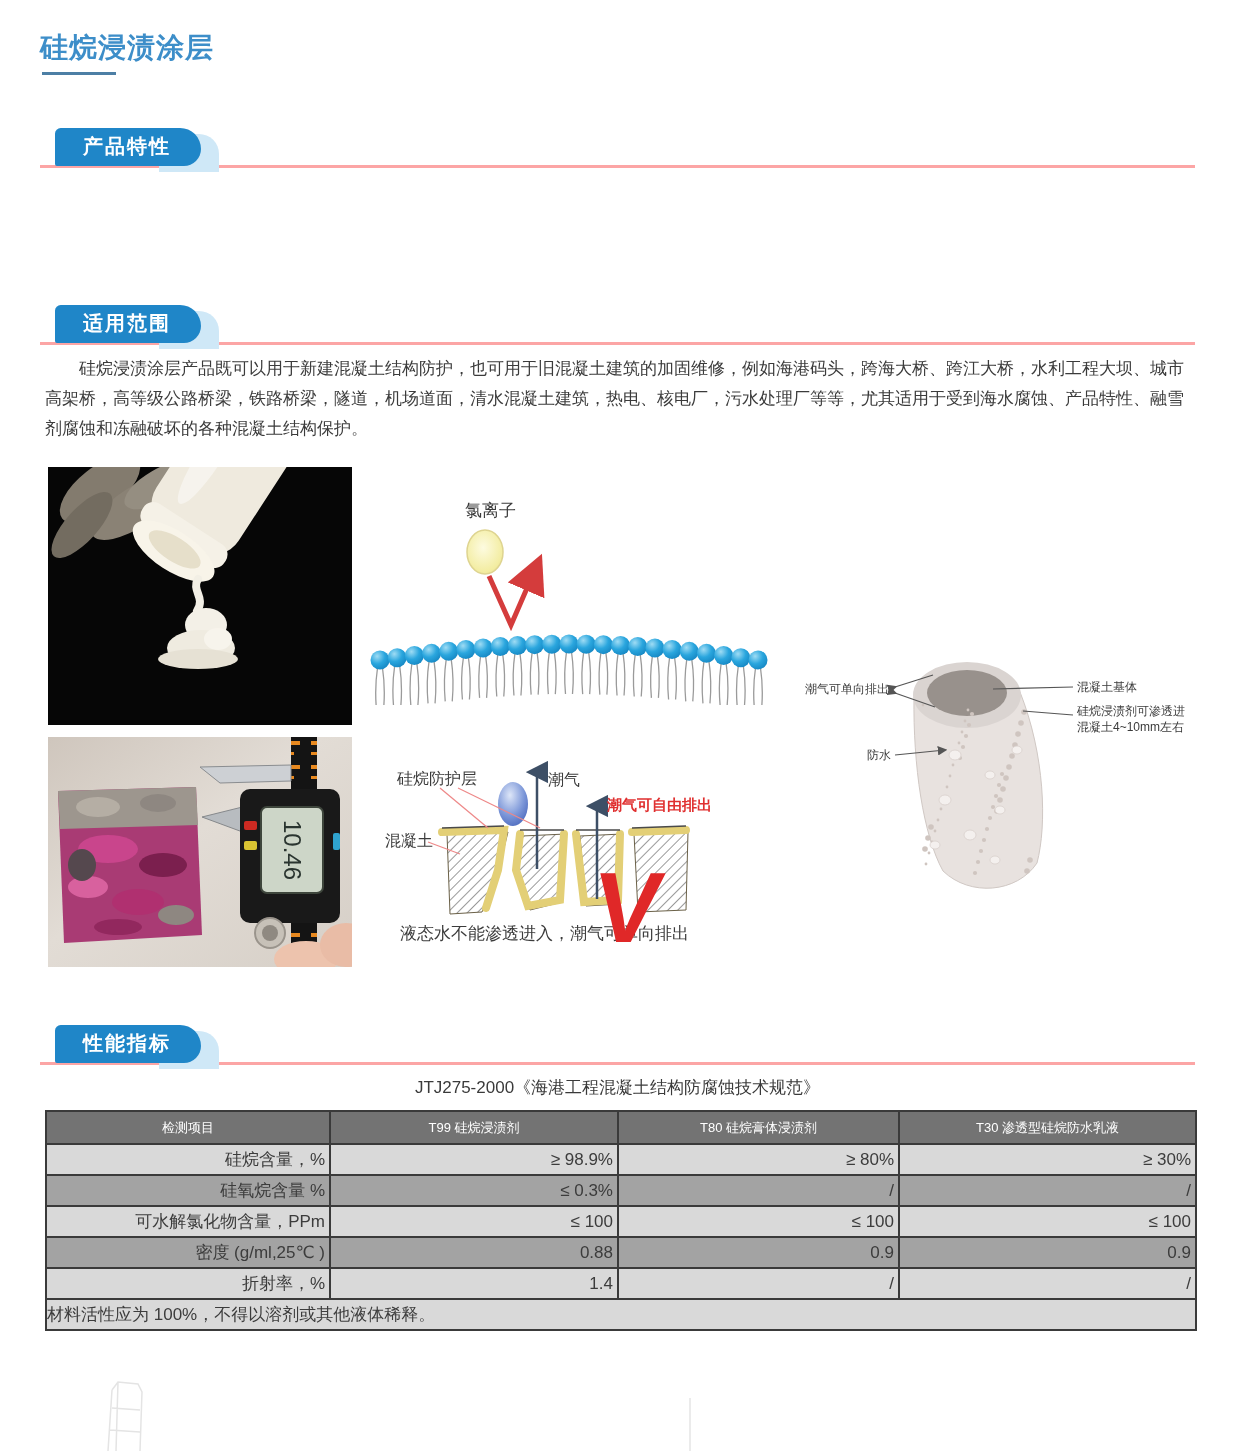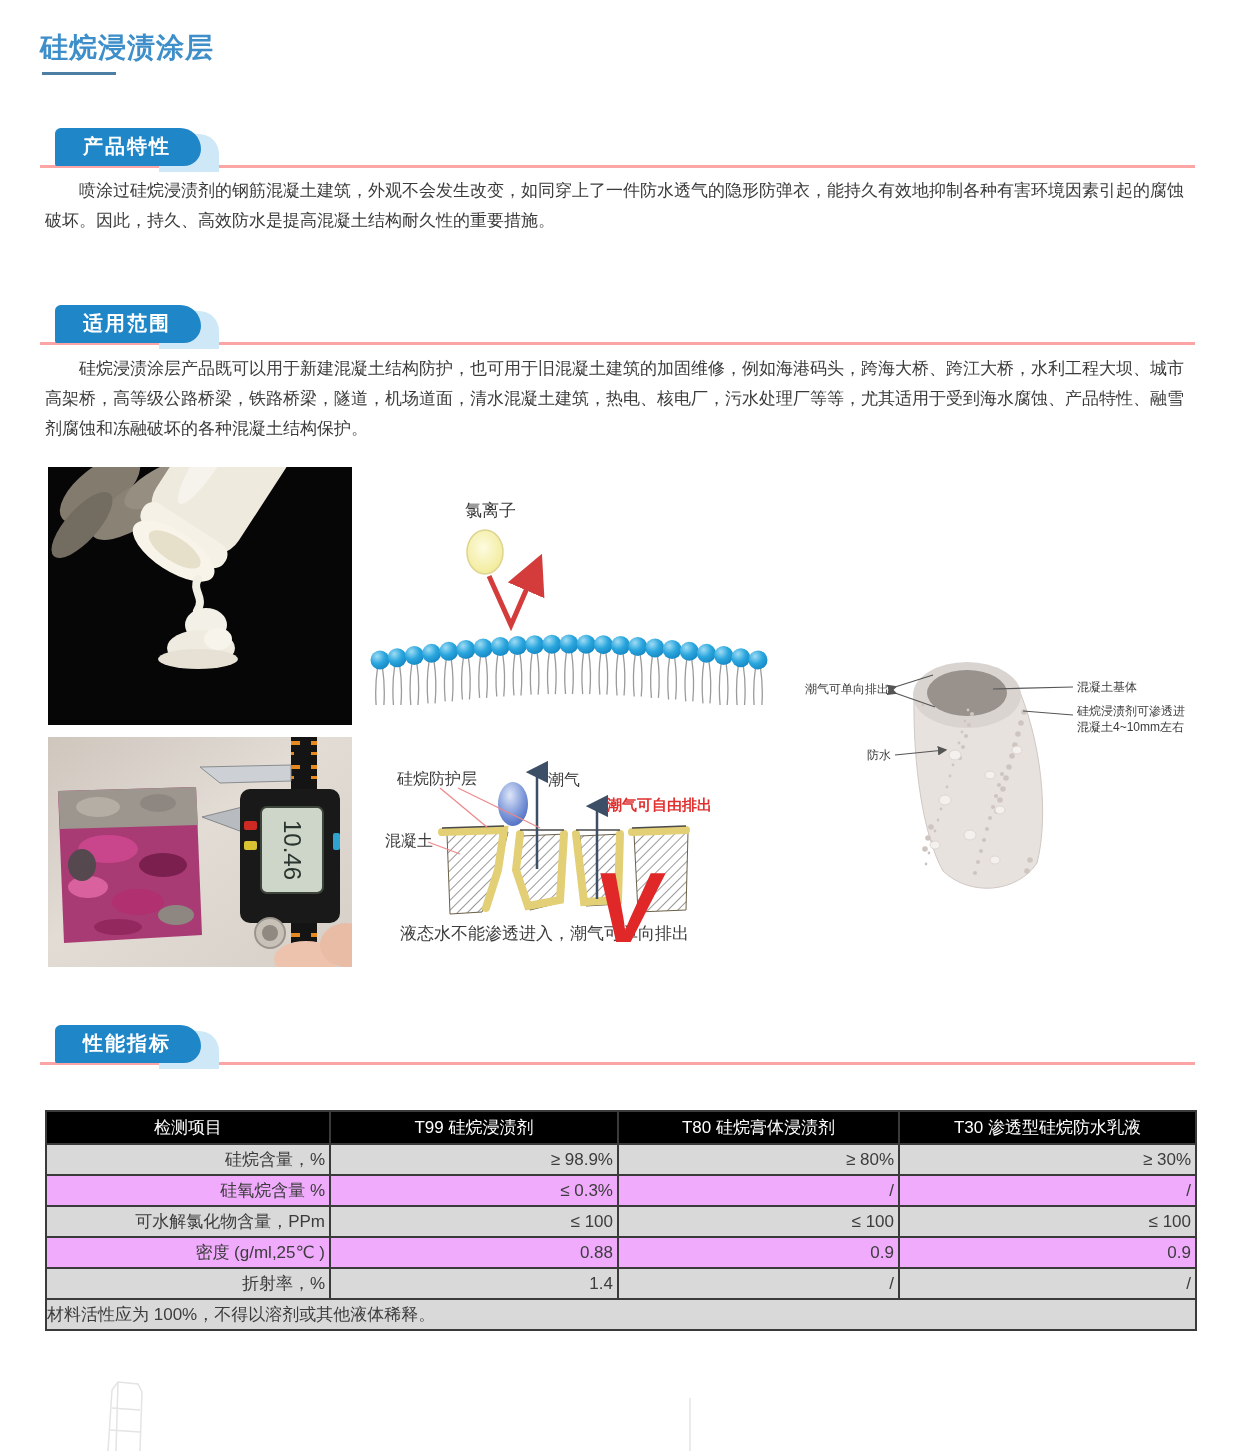--- a/index.html
+++ b/index.html
@@ -16,46 +16,45 @@
              padding:5px 30px 6px 28px;border-radius:6px 22px 18px 2px;letter-spacing:2px;}
   
   .para-block{position:absolute;left:45px;width:1148px;font-size:17px;line-height:30px;color:#3b3b3b;}
   .para-block p{margin:0;text-indent:2em;}
   
   .gallery{position:absolute;left:0;top:465px;width:1235px;height:525px;}
   .fig{position:absolute;}
   
   .tbl-caption{position:absolute;left:0;top:1076px;width:1235px;text-align:center;font-size:17px;color:#3a3a3a;}
   table.perf{position:absolute;left:45px;top:1110px;width:1150px;border-collapse:collapse;table-layout:fixed;}
-  table.perf th{background:#000000;color:#fff;font-weight:normal;font-size:17px;height:31px;
+  table.perf th{background:#737373;color:#fff;font-weight:normal;font-size:13px;height:31px;
                 border:2px solid #3a3a3a;padding:0;}
   table.perf td{text-align:right;font-size:17px;color:#3c3c3c;height:29px;border:2px solid #3a3a3a;padding:0 4px;}
   table.perf tr.gray td{background:#d9d9d9;}
-  table.perf tr.white td{background:#f0abfc;}
+  table.perf tr.white td{background:#a3a3a3;}
   table.perf td.footnote{text-align:left;padding-left:0;background:#d9d9d9;}
   
   .watermark{position:absolute;left:0;top:1378px;width:1235px;height:73px;pointer-events:none;}
   svg text{font-family:"Liberation Sans","DejaVu Sans",sans-serif;}
 </style>
 </head>
 <body>
 
 <div class="page">
 
   <h1 class="doc-title">硅烷浸渍涂层</h1>
   <div class="title-rule"></div>
 
   <div class="sec" style="top:128px;">
     <div class="tab">
       <span class="tab-flare"></span>
       <span class="tab-label">产品特性</span>
     </div>
   </div>
   <div class="para-block" style="top:176px;">
-    <p>喷涂过硅烷浸渍剂的钢筋混凝土建筑，外观不会发生改变，如同穿上了一件防水透气的隐形防弹衣，能持久有效地抑制各种有害环境因素引起的腐蚀破坏。因此，持久、高效防水是提高混凝土结构耐久性的重要措施。</p>
   </div>
 
   <div class="sec" style="top:305px;">
     <div class="tab">
       <span class="tab-flare"></span>
       <span class="tab-label">适用范围</span>
     </div>
   </div>
   <div class="para-block" style="top:354px;">
     <p>硅烷浸渍涂层产品既可以用于新建混凝土结构防护，也可用于旧混凝土建筑的加固维修，例如海港码头，跨海大桥、跨江大桥，水利工程大坝、城市高架桥，高等级公路桥梁，铁路桥梁，隧道，机场道面，清水混凝土建筑，热电、核电厂，污水处理厂等等，尤其适用于受到海水腐蚀、产品特性、融雪剂腐蚀和冻融破坏的各种混凝土结构保护。</p>
@@ -357,20 +356,21 @@
     </svg>
   </div>
 
   <div class="sec" style="top:1025px;">
     <div class="tab">
       <span class="tab-flare"></span>
       <span class="tab-label">性能指标</span>
     </div>
   </div>
 
+  <div class="tbl-caption">JTJ275-2000《海港工程混凝土结构防腐蚀技术规范》</div>
 
   <table class="perf">
     <colgroup>
         <col style="width:284px">
         <col style="width:288px">
         <col style="width:281px">
         <col style="width:297px">
       </colgroup>
     <thead>
         <tr>

